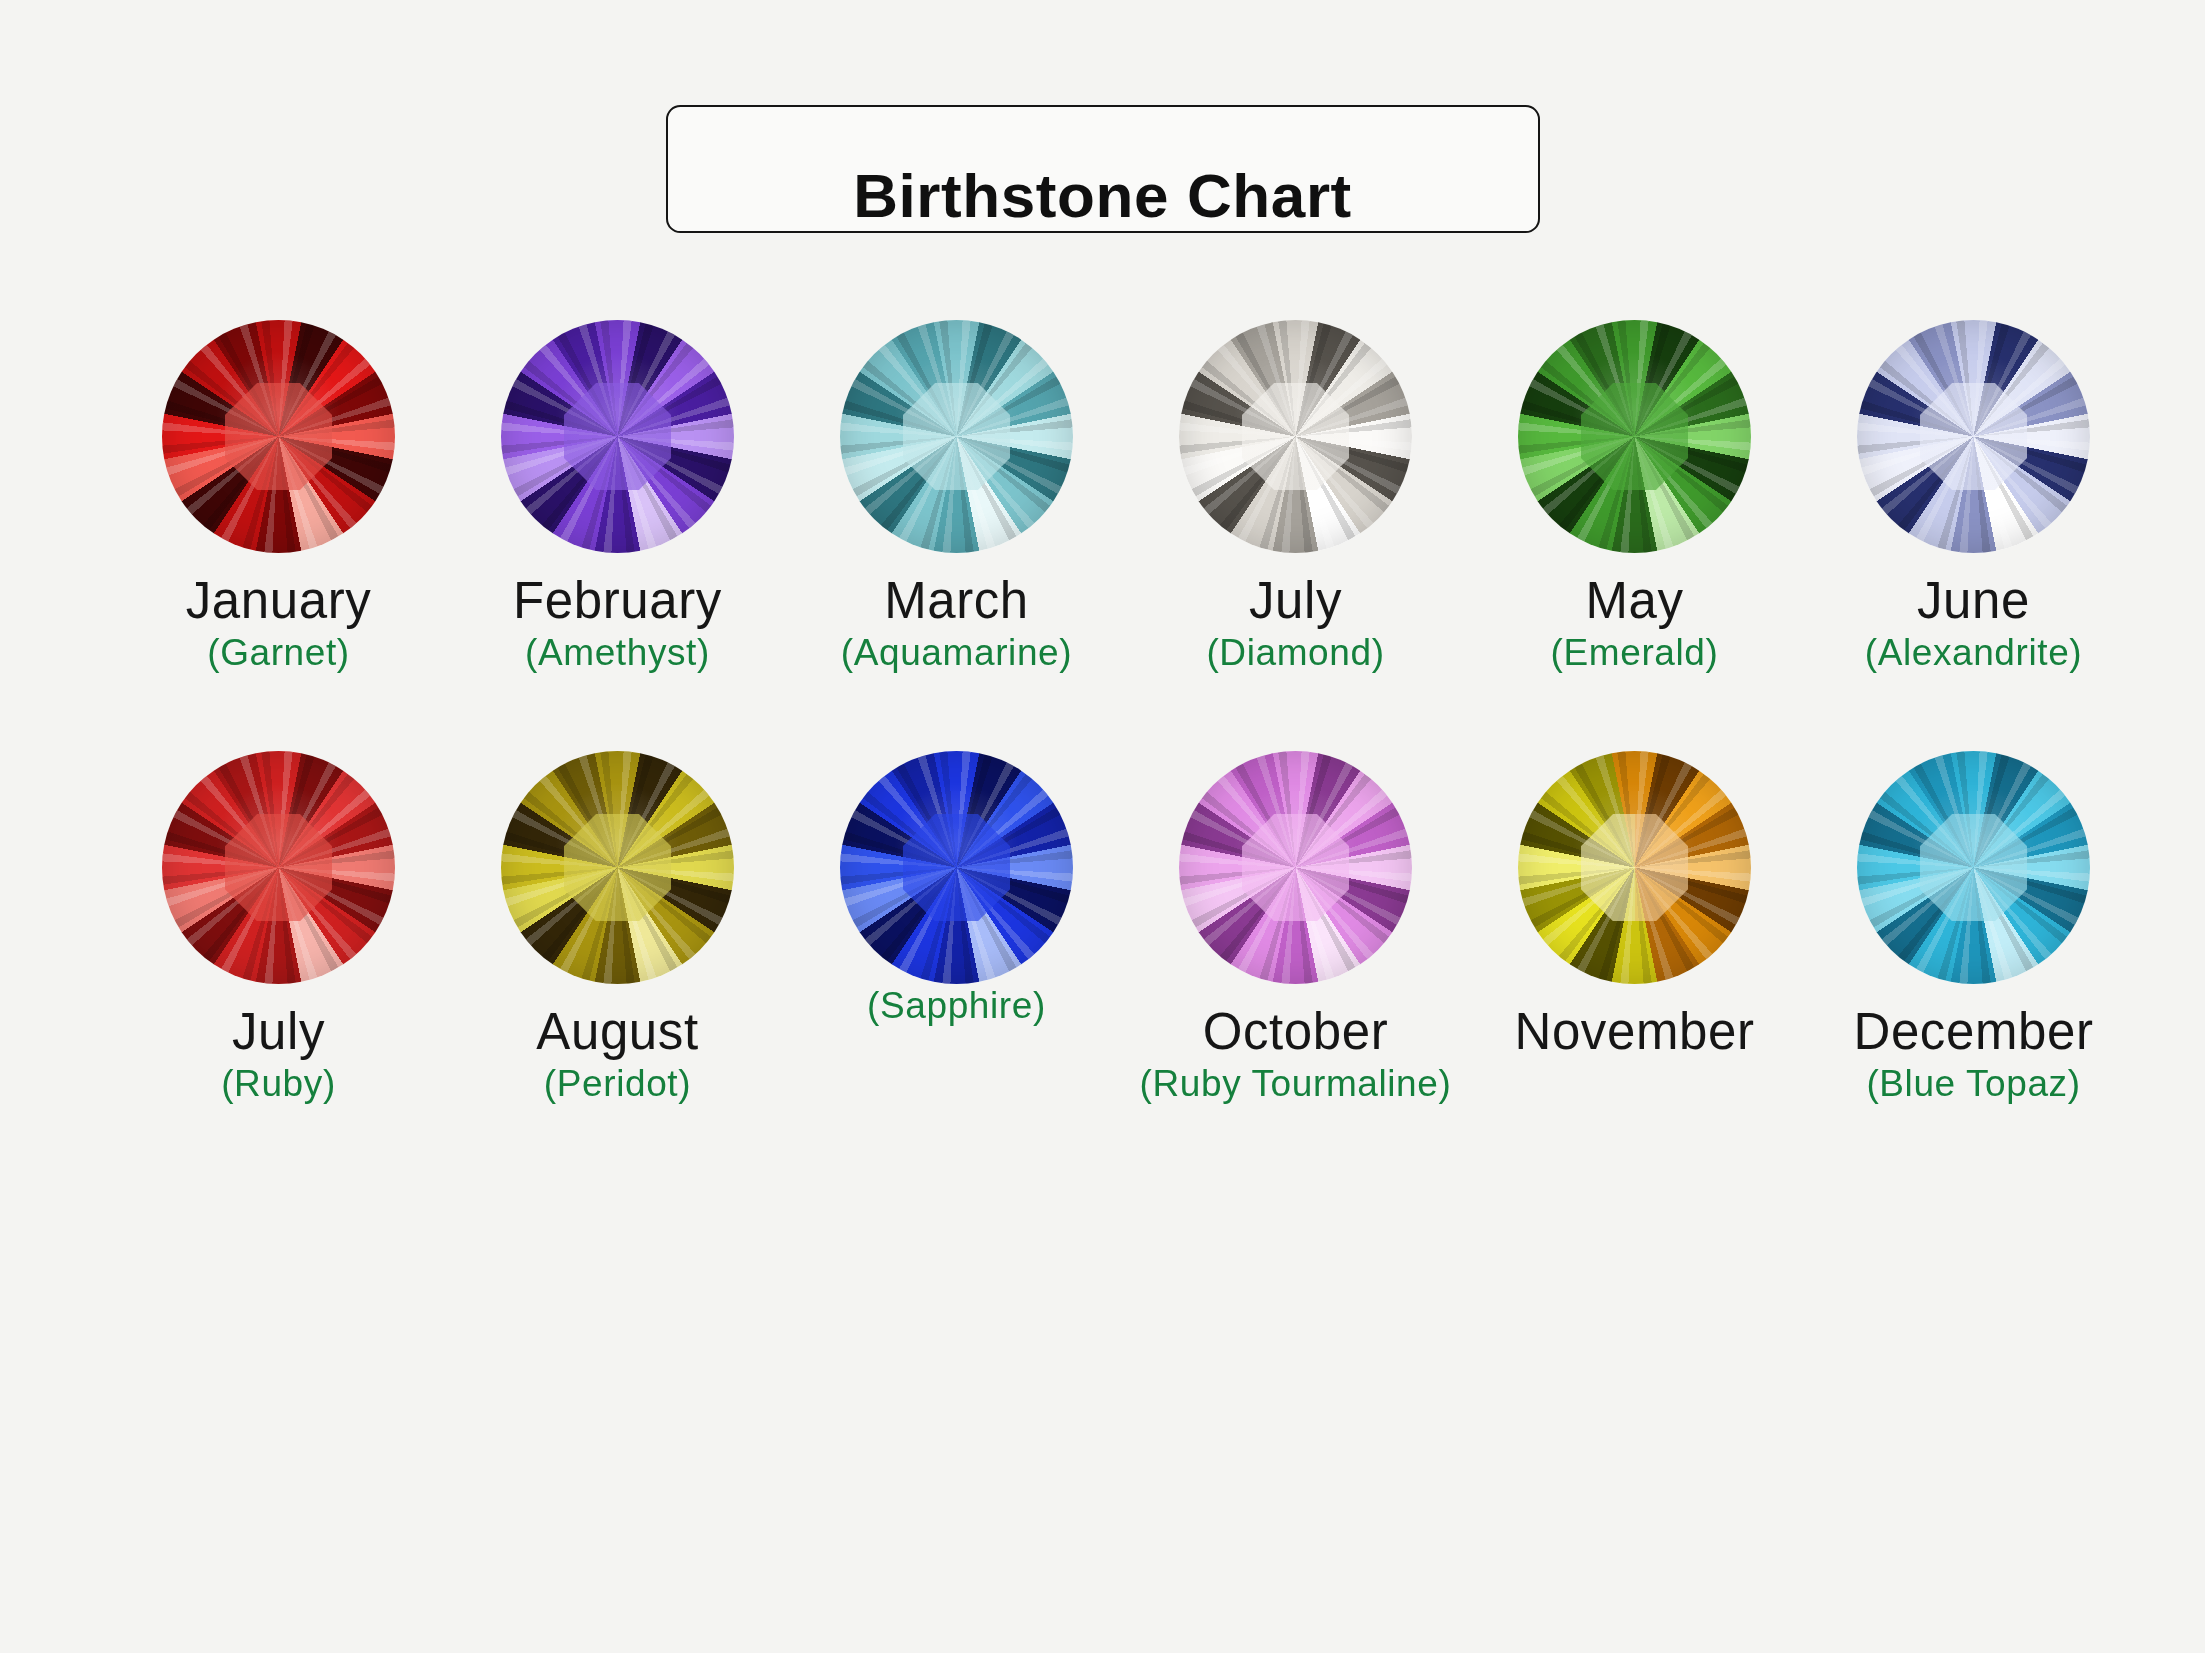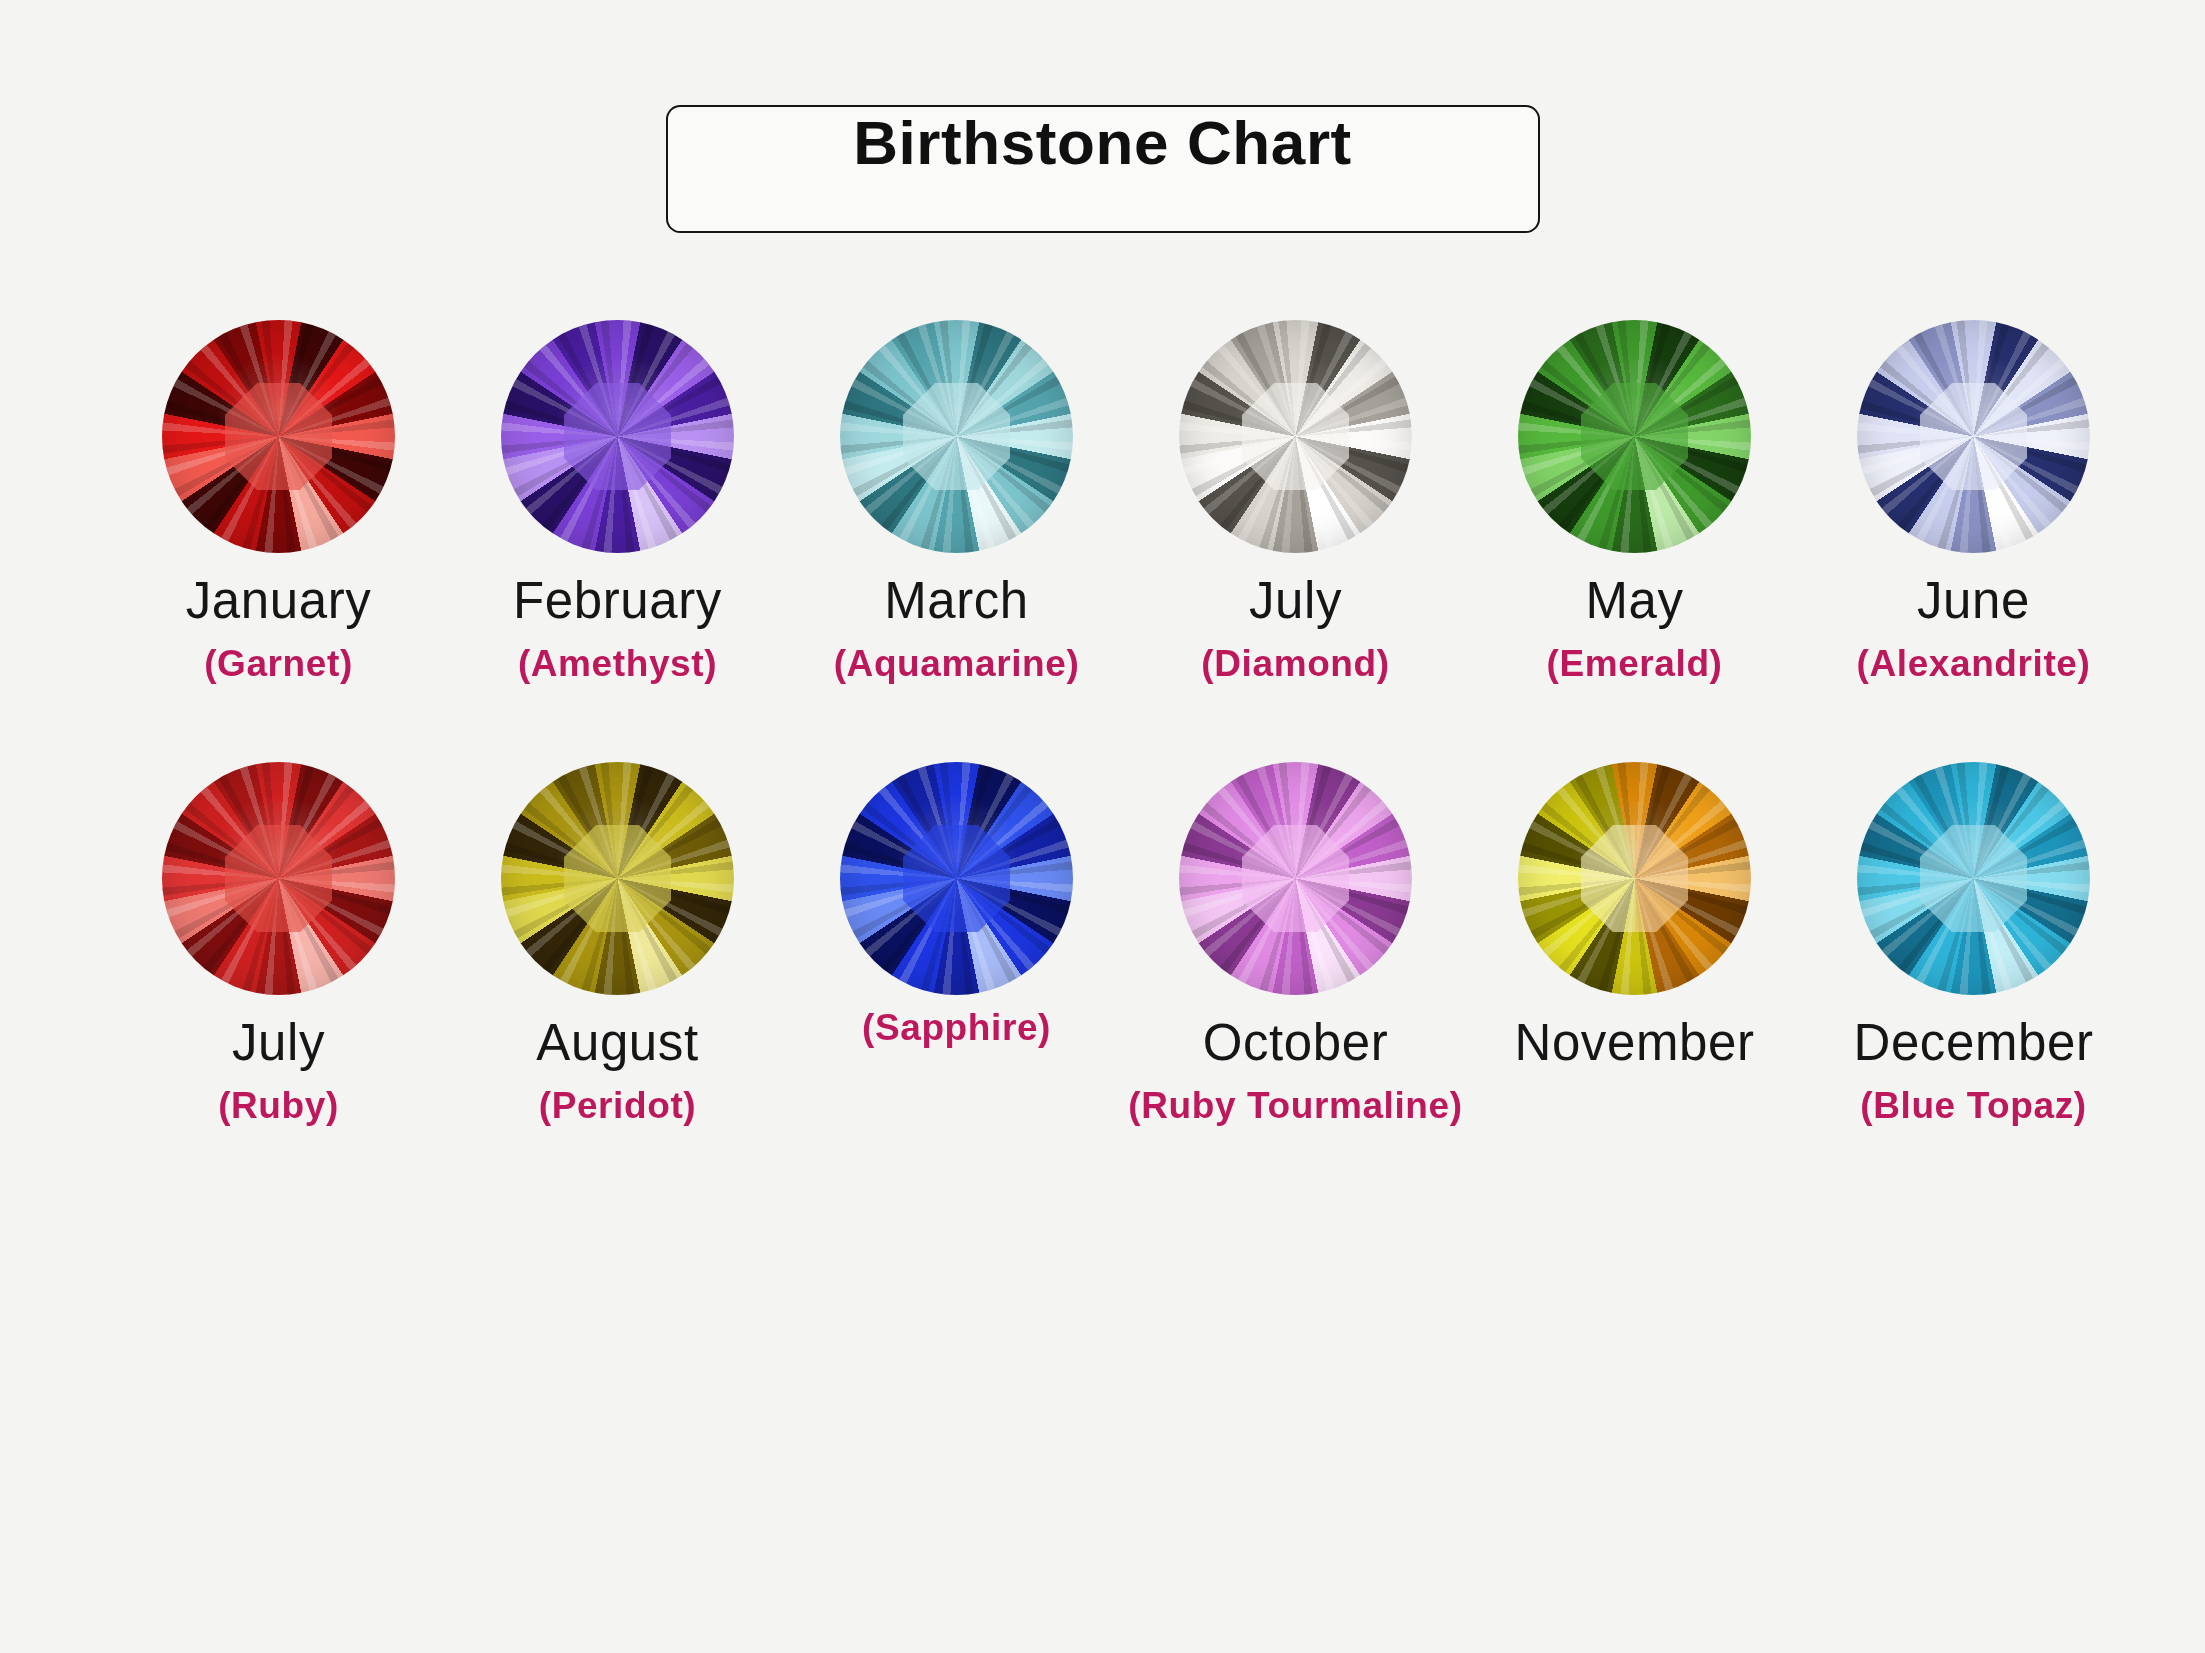--- a/index.html
+++ b/index.html
@@ -23,21 +23,21 @@
     left: 50%;
     top: 105px;
     transform: translateX(-50%);
     width: 874px;
     height: 128px;
     box-sizing: border-box;
     border: 2.8px solid #151515;
     border-radius: 14.3px;
     background: #fafaf9;
     display: flex;
-    align-items: flex-start;
+    align-items: flex-end;
     justify-content: center;
   }
   .title-box h1 {
     margin: 0;
     font-size: 62px;
     font-weight: 700;
     letter-spacing: 0.6px;
     color: #101010;
   }
   
@@ -91,26 +91,26 @@
   }
   .month {
     margin-top: 19px;
     font-size: 51px;
     font-weight: 400;
     line-height: 1.15;
     letter-spacing: 0.6px;
     color: #161616;
   }
   .stone {
-    margin-top: 12px;
+    margin-top: 1px;
     font-size: 37px;
-    font-weight: 700;
+    font-weight: 400;
     line-height: 1.15;
     letter-spacing: 0.6px;
-    color: #be185d;
+    color: #15803d;
   }
 </style>
 </head>
 <body>
 
 <div class="stage">
 
   <div class="title-box">
     <h1>Birthstone Chart</h1>
   </div>

